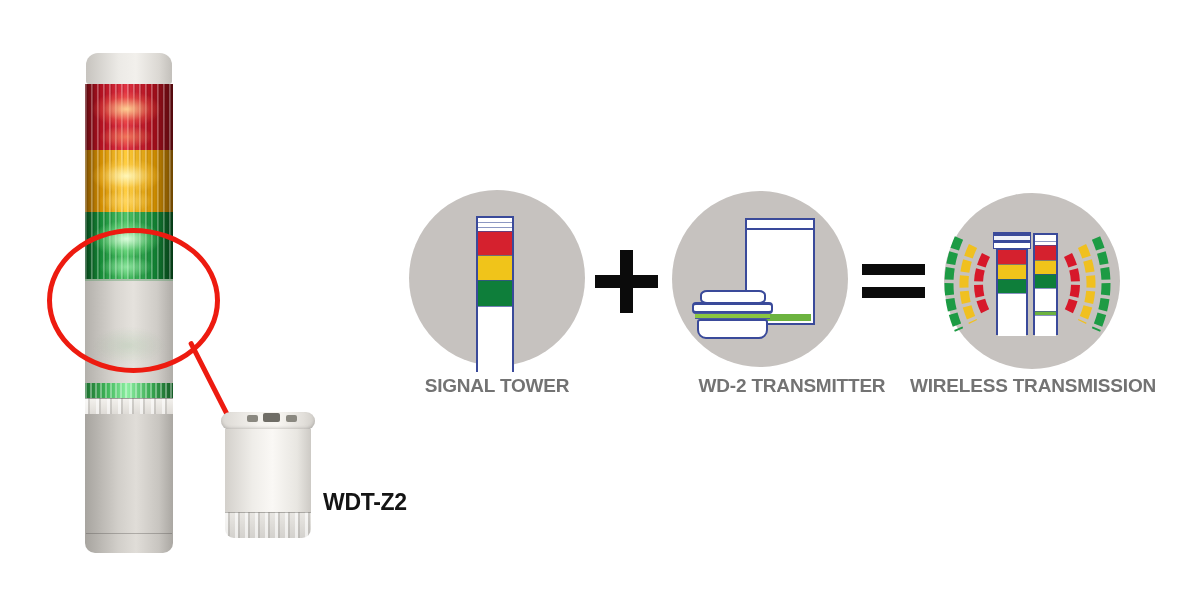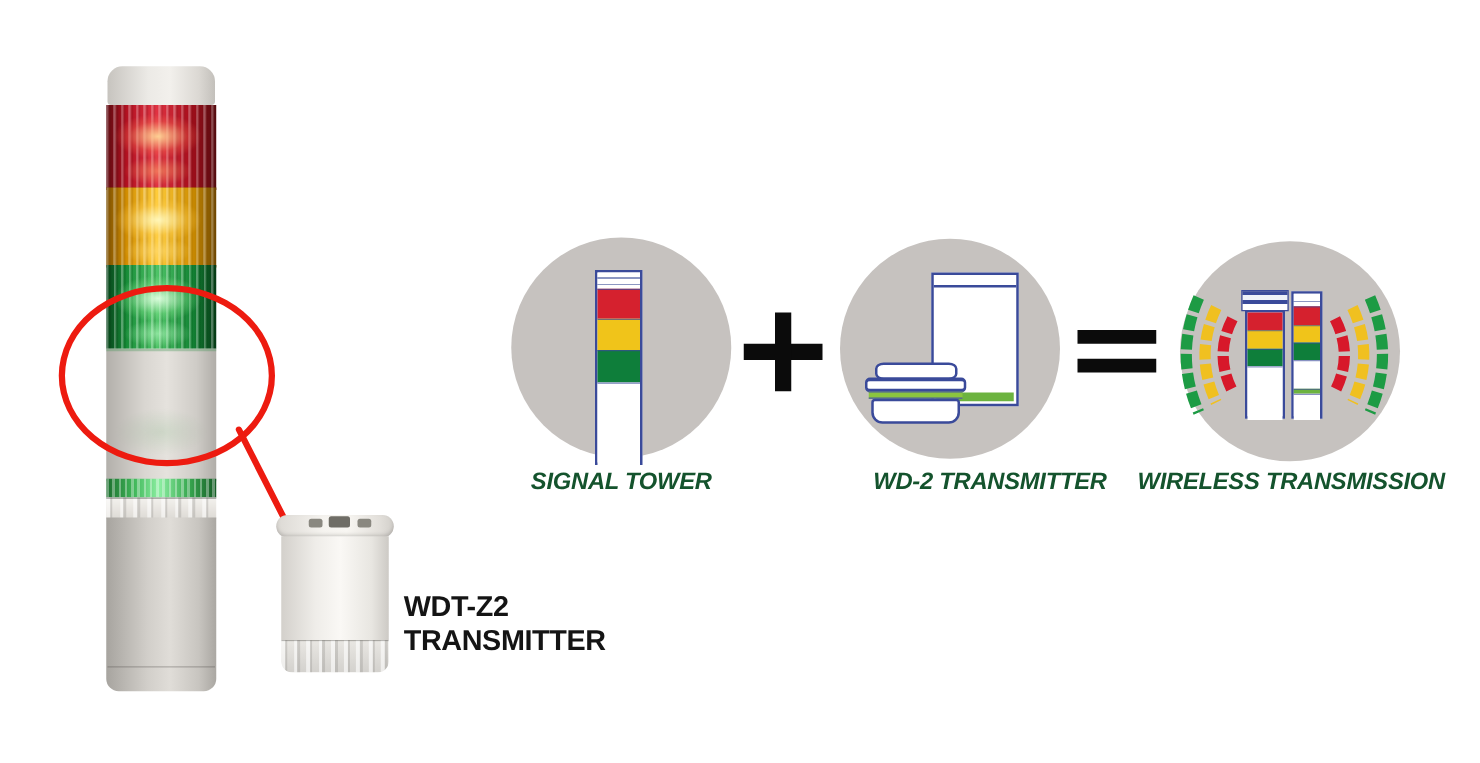--- a/index.html
+++ b/index.html
@@ -56,21 +56,21 @@
     box-shadow:inset 0 -2px 3px rgba(120,118,114,.35);}
   .w-c1{left:247px;top:415px;width:11px;height:7px;background:#8a8880;border-radius:2px;}
   .w-c2{left:263px;top:413px;width:17px;height:9px;background:#6f6d66;border-radius:2px;}
   .w-c3{left:286px;top:415px;width:11px;height:7px;background:#8a8880;border-radius:2px;}
   .w-body{left:225px;top:429px;width:86px;height:83px;
     background:linear-gradient(90deg,#d3d0cb,#efede9 32%,#faf8f5 55%,#e8e6e1 84%,#cdcac5);}
   .w-base{left:225px;top:512px;width:86px;height:25px;border-radius:0 0 9px 9px;border-top:1px solid rgba(120,118,114,.45);
     background:
     repeating-linear-gradient(90deg, rgba(255,255,255,.6) 0 3px, rgba(140,138,134,.30) 3px 5px, transparent 5px 10px),
     linear-gradient(#e8e6e2,#d3d1cd);}
-  .wdt-label{left:323px;top:472px;font-size:23px;font-weight:bold;line-height:27px;color:#141414;letter-spacing:-.3px;}
+  .wdt-label{left:323px;top:489px;font-size:23px;font-weight:bold;line-height:27px;color:#141414;letter-spacing:-.3px;}
 
   
   .circle{position:absolute;width:176px;height:176px;border-radius:50%;background:#c6c2bf;}
   .c1{left:409px;top:190px;}
   .c2{left:672px;top:191px;}
   .c3{left:944px;top:193px;}
 
   
   .st{position:absolute;left:67px;top:26px;width:38px;height:156px;background:#fff;border:2px solid #3a4a9a;box-sizing:border-box;}
   .seg{width:100%;}
@@ -111,21 +111,21 @@
   
   .op-plus{left:595px;top:250px;width:63px;height:63px;}
   .op-plus .h{position:absolute;left:0;top:25px;width:63px;height:13px;background:#0b0b0b;}
   .op-plus .v{position:absolute;left:25px;top:0;width:13px;height:63px;background:#0b0b0b;}
   .op-eq{left:862px;top:264px;width:63px;height:34px;}
   .op-eq .b1{position:absolute;left:0;top:0;width:63px;height:11px;background:#0b0b0b;}
   .op-eq .b2{position:absolute;left:0;top:23px;width:63px;height:11px;background:#0b0b0b;}
 
   
   .f-label{position:absolute;top:375px;transform:translateX(-50%);font-size:19px;font-weight:bold;
-    color:#14532d;letter-spacing:-.2px;white-space:nowrap;font-style:italic;}
+    color:#737373;letter-spacing:-.2px;white-space:nowrap;}
   .l1{left:497px;} .l2{left:792px;} .l3{left:1033px;}
 </style>
 </head>
 <body>
 
 <div class="canvas">
 
   <section>
     <div class="abs t-cap"></div>
     <div class="abs mod t-red"></div>
@@ -144,21 +144,20 @@
       <div class="abs w-rim"></div>
       <div class="abs w-c1"></div>
       <div class="abs w-c2"></div>
       <div class="abs w-c3"></div>
       <div class="abs w-body"></div>
       <div class="abs w-base"></div>
     </div>
 
     <div class="abs wdt-label">
       <div>WDT-Z2</div>
-      <div>TRANSMITTER</div>
     </div>
   </section>
 
   <section>
 
     <div class="circle c1">
       <div class="st">
         <div class="seg st-cap"></div>
         <div class="seg st-red"></div>
         <div class="seg st-yel"></div>

